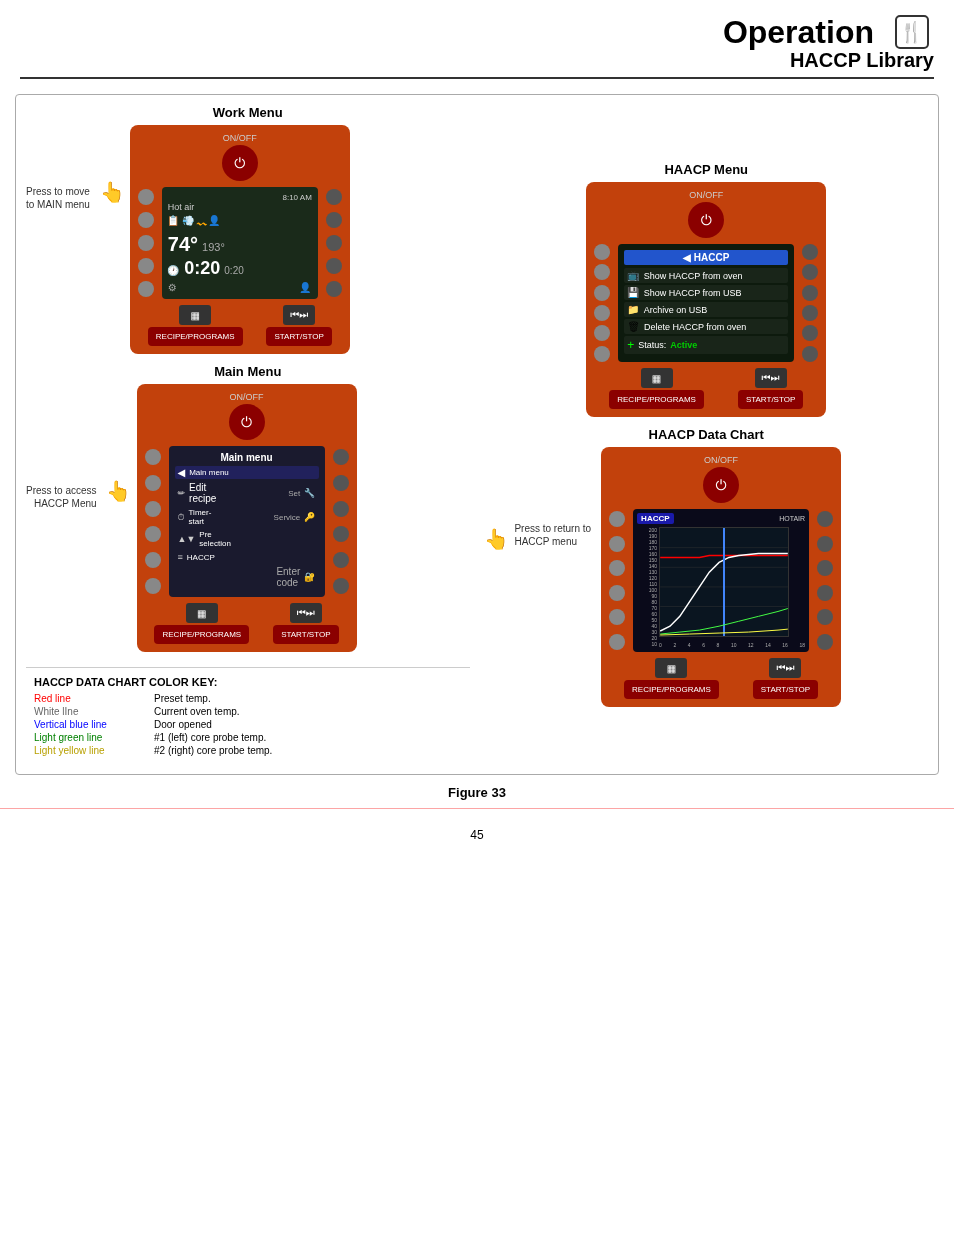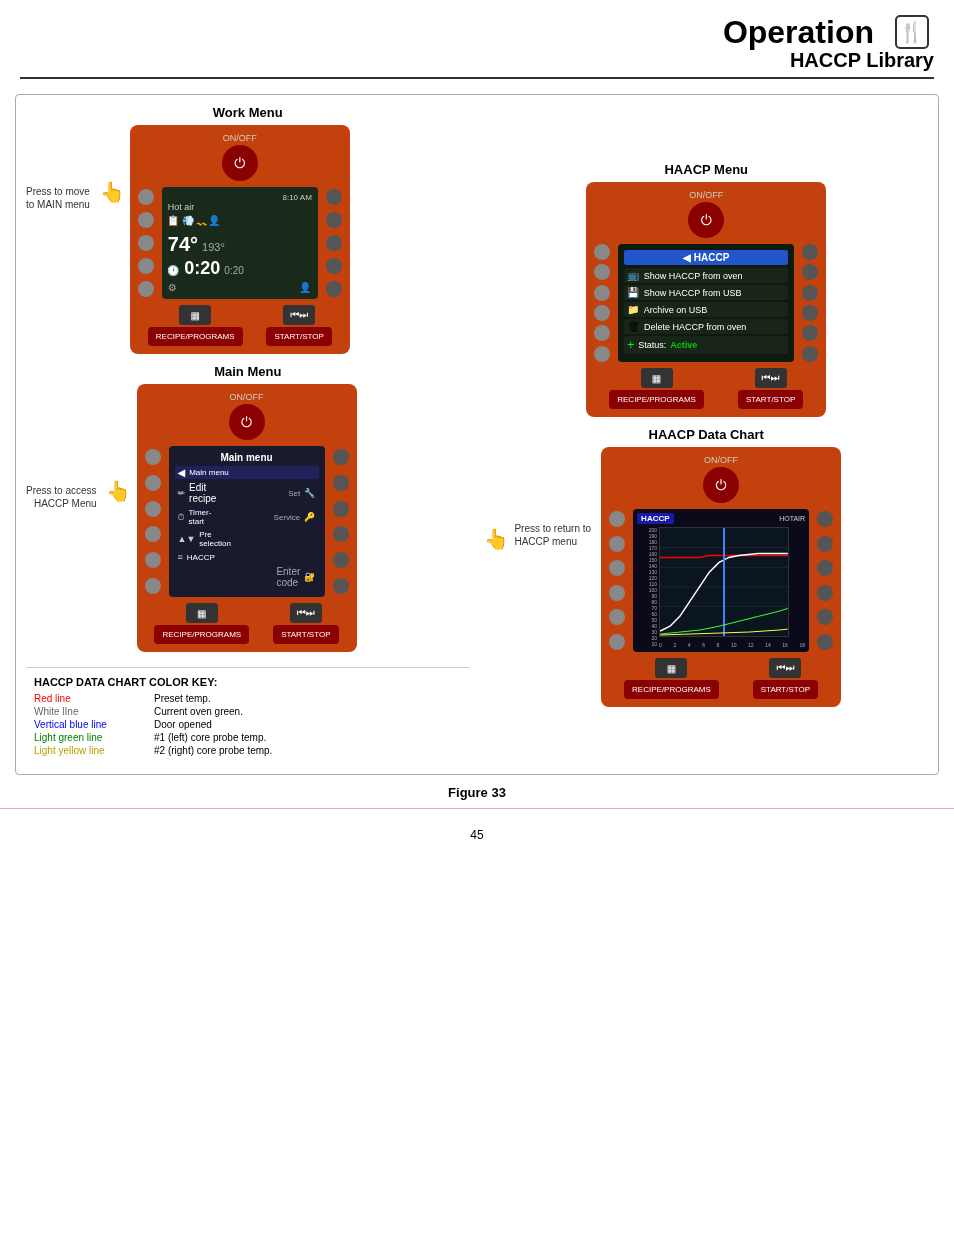--- a/index.html
+++ b/index.html
@@ -364,21 +364,21 @@
           </div>
         </div>
       </div>
 
       <div class="legend-area">
         <div class="legend-title">HACCP DATA CHART COLOR KEY:</div>
         <div class="legend-table">
           <span class="legend-key legend-red">Red line</span>
           <span>Preset temp.</span>
           <span class="legend-key" style="color:#666;">White lIne</span>
-          <span>Current oven green.</span>
+          <span>Current oven temp.</span>
           <span class="legend-key legend-blue">Vertical blue line</span>
           <span>Door opened</span>
           <span class="legend-key legend-green">Light green line</span>
           <span>#1 (left) core probe temp.</span>
           <span class="legend-key legend-yellow">Light yellow line</span>
           <span>#2 (right) core probe temp.</span>
         </div>
       </div>
 
     </div>

